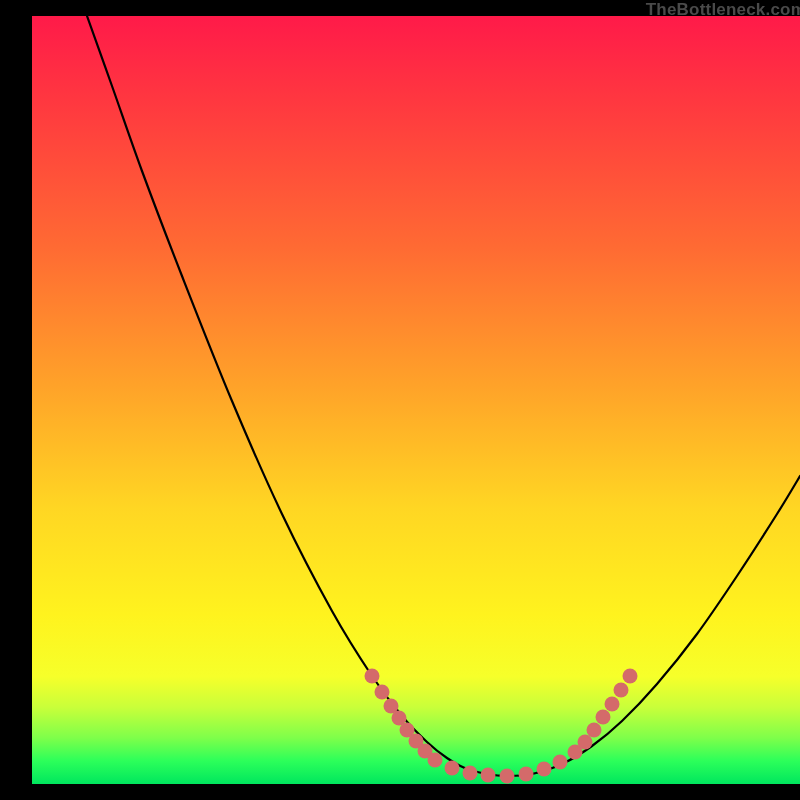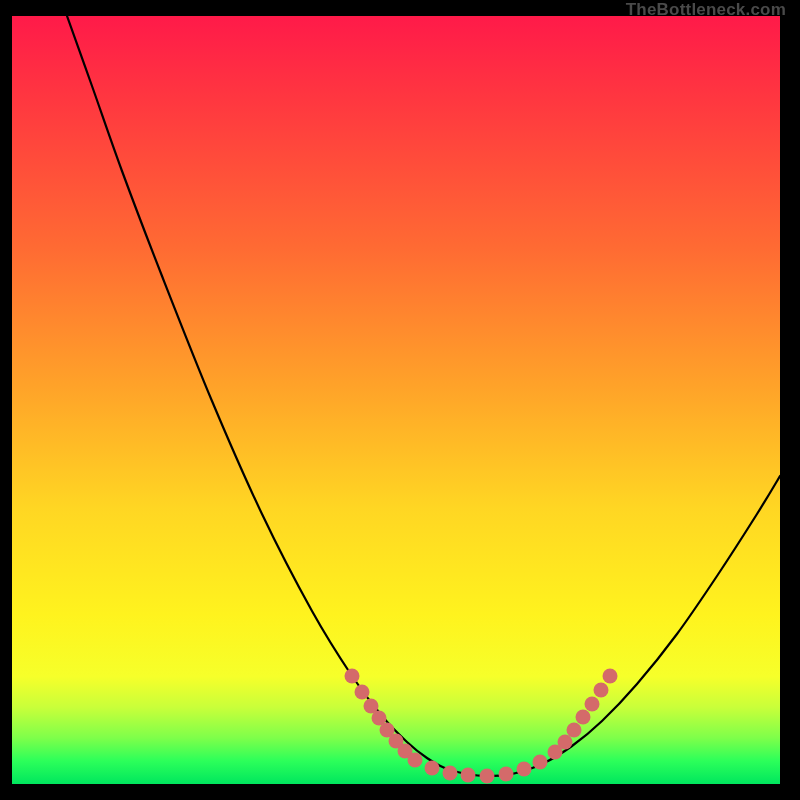--- a/index.html
+++ b/index.html
@@ -6,21 +6,21 @@
     margin: 0;
     padding: 0;
     width: 800px;
     height: 800px;
     background: #000;
     overflow: hidden;
     font-family: Arial, Helvetica, sans-serif;
   }
   .frame {
     position: absolute;
-    left: 12px;
+    left: 32px;
     top: 16px;
     width: 768px;
     height: 768px;
     background: #bef264;
   }
   .plot-bg {
     position: absolute;
     left: 0;
     top: 0;
     width: 768px;

